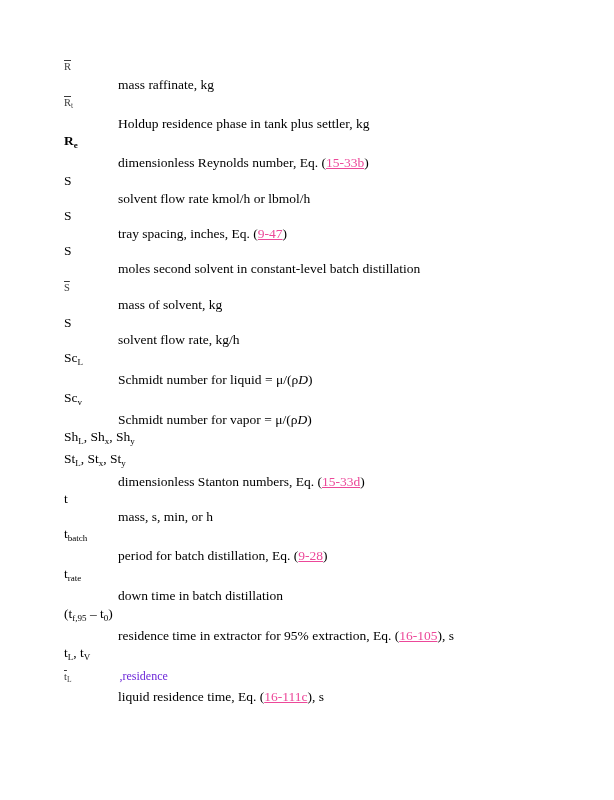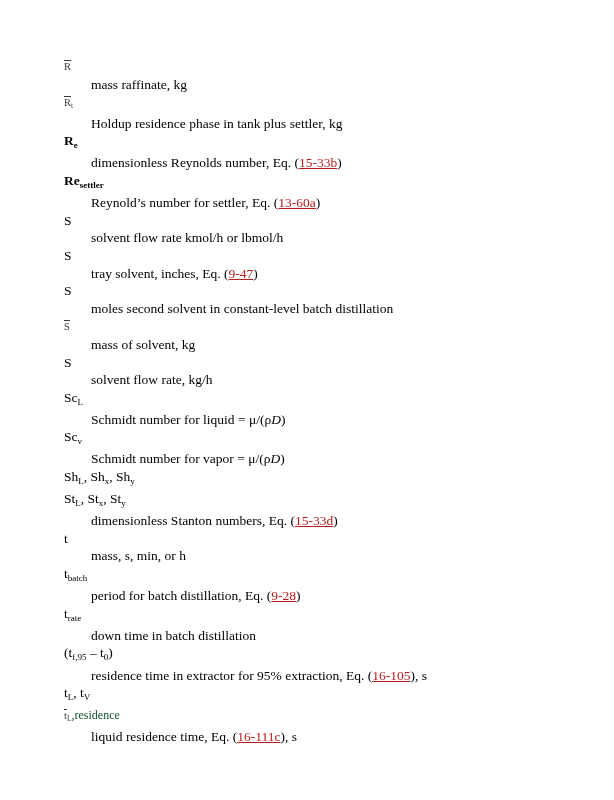--- a/index.html
+++ b/index.html
@@ -8,61 +8,57 @@
     font-family:"Liberation Serif","DejaVu Serif",serif;color:#000;
     overflow:hidden;
   }
   .list{position:absolute;top:57px;left:0;right:0;}
   .row{display:block;}
   .symline{
     padding-left:64px;font-size:13.5px;line-height:17.6px;min-height:17.6px;
     white-space:nowrap;
   }
   .defline{
-    padding-left:91px;font-size:13.5px;line-height:17.6px;min-height:17.6px;
+    padding-left:118px;font-size:13.5px;line-height:17.6px;min-height:17.6px;
     white-space:nowrap;
   }
   .seg{white-space:pre;}
   .seg.sub{font-size:9px;vertical-align:-2.5px;}
   .seg.sm{font-size:10.5px;color:#3a3a3a;}
   .seg.sm.sub{font-size:7.5px;vertical-align:-2px;}
   .seg.ovl{text-decoration:overline;}
   .seg.bold{font-weight:bold;}
   .seg.ital{font-style:italic;}
-  .seg.sm2{font-size:12px;color:#14532d;}
-  a.seg.link{color:#b91c1c;text-decoration:underline;cursor:pointer;}
+  .seg.sm2{font-size:12px;color:#6d28d9;margin-left:48px;}
+  a.seg.link{color:#ec4899;text-decoration:underline;cursor:pointer;}
 </style>
 </head>
 <body>
 
 <div class="page">
   <div class="list">
       <div class="row">
         <div class="symline"><span class="seg ovl sm">R</span></div>
         <div class="defline"><span class="seg">mass raffinate, kg</span></div>
       </div>
       <div class="row">
         <div class="symline"><span class="seg ovl sm">R</span><span class="seg sub sm">t</span></div>
         <div class="defline"><span class="seg">Holdup residence phase in tank plus settler, kg</span></div>
       </div>
       <div class="row">
         <div class="symline"><span class="seg bold">R</span><span class="seg sub bold">e</span></div>
         <div class="defline"><span class="seg">dimensionless Reynolds number, Eq. (</span><a class="seg link" href="#">15-33b</a><span class="seg">)</span></div>
       </div>
       <div class="row">
-        <div class="symline"><span class="seg bold">Re</span><span class="seg sub bold">settler</span></div>
-        <div class="defline"><span class="seg">Reynold’s number for settler, Eq. (</span><a class="seg link" href="#">13-60a</a><span class="seg">)</span></div>
-      </div>
-      <div class="row">
         <div class="symline"><span class="seg">S</span></div>
         <div class="defline"><span class="seg">solvent flow rate kmol/h or lbmol/h</span></div>
       </div>
       <div class="row">
         <div class="symline"><span class="seg">S</span></div>
-        <div class="defline"><span class="seg">tray solvent, inches, Eq. (</span><a class="seg link" href="#">9-47</a><span class="seg">)</span></div>
+        <div class="defline"><span class="seg">tray spacing, inches, Eq. (</span><a class="seg link" href="#">9-47</a><span class="seg">)</span></div>
       </div>
       <div class="row">
         <div class="symline"><span class="seg">S</span></div>
         <div class="defline"><span class="seg">moles second solvent in constant-level batch distillation</span></div>
       </div>
       <div class="row">
         <div class="symline"><span class="seg ovl sm">S</span></div>
         <div class="defline"><span class="seg">mass of solvent, kg</span></div>
       </div>
       <div class="row">

